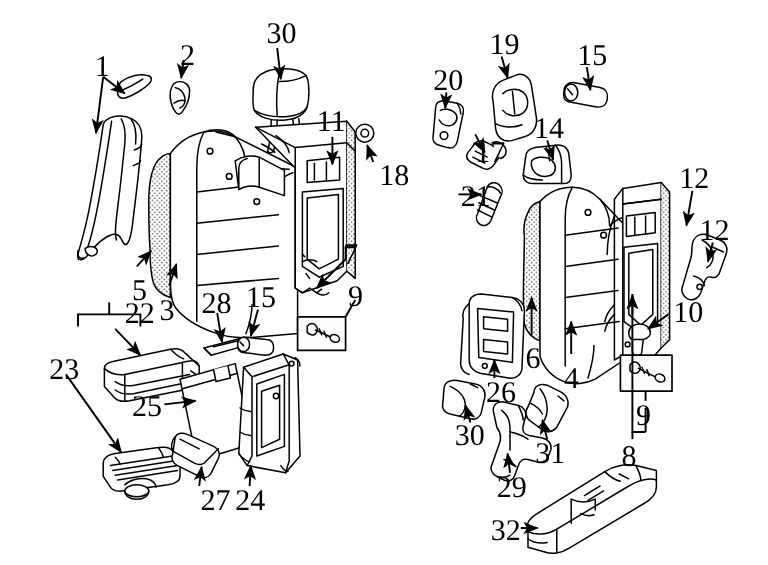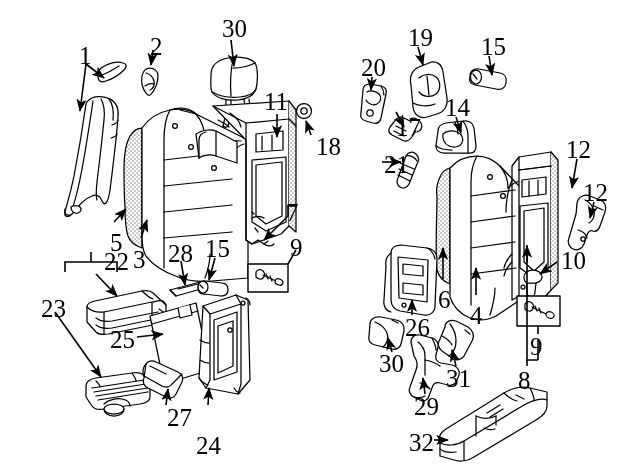--- a/index.html
+++ b/index.html
@@ -515,21 +515,21 @@
   <div class="callout" style="left:481px; top:34px;">15</div>
   <div class="callout" style="left:205px; top:236px;">15</div>
   <div class="callout" style="left:361px; top:55px;">20</div>
   <div class="callout" style="left:396px; top:115px;">17</div>
   <div class="callout" style="left:316px; top:134px;">18</div>
   <div class="callout" style="left:408px; top:25px;">19</div>
   <div class="callout" style="left:222px; top:16px;">30</div>
   <div class="callout" style="left:384px; top:152px;">21</div>
   <div class="callout" style="left:71px;  top:249px;margin-left:33px;">22</div>
   <div class="callout" style="left:41px;  top:296px;text-align:center;">23</div>
-  <div class="callout" style="left:196px; top:405px;margin-top:28px;">24</div>
+  <div class="callout" style="left:196px; top:405px;">24</div>
   <div class="callout" style="left:110px; top:327px;">25</div>
   <div class="callout" style="left:405px; top:315px;">26</div>
   <div class="callout" style="left:167px; top:405px;">27</div>
   <div class="callout" style="left:168px; top:241px;">28</div>
   <div class="callout" style="left:414px; top:394px;">29</div>
   <div class="callout" style="left:379px; top:351px;">30</div>
   <div class="callout" style="left:446px; top:366px;">31</div>
   <div class="callout" style="left:409px; top:430px;">32</div>
 
 </div>

